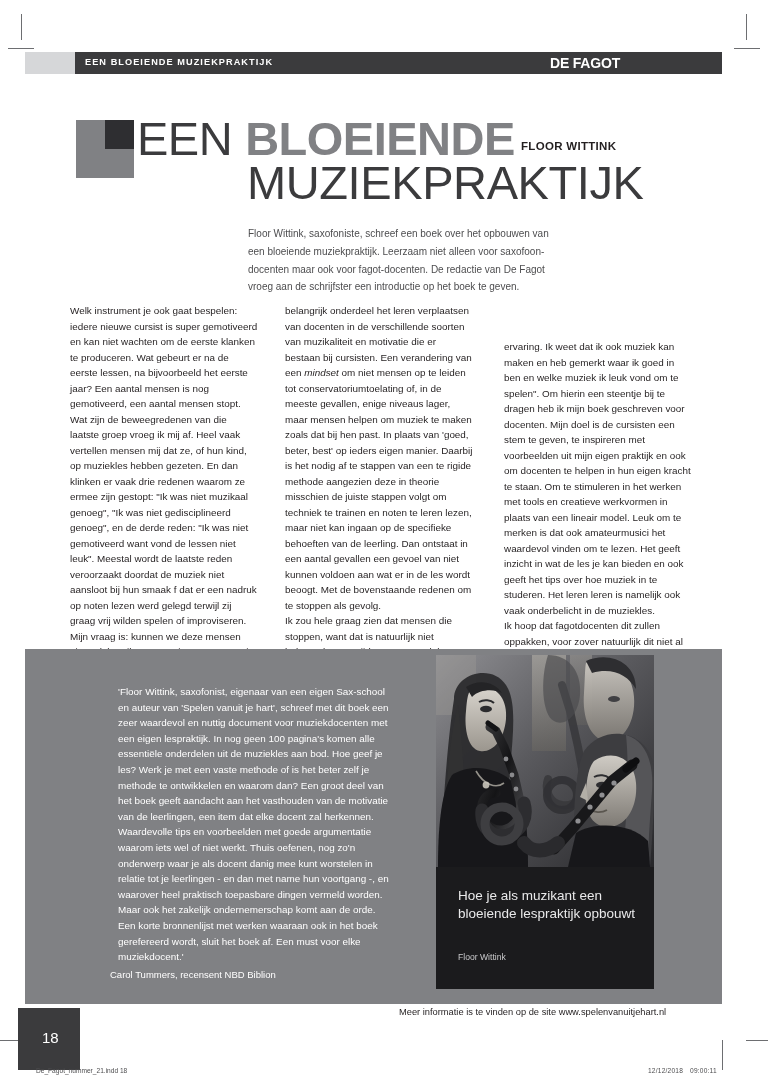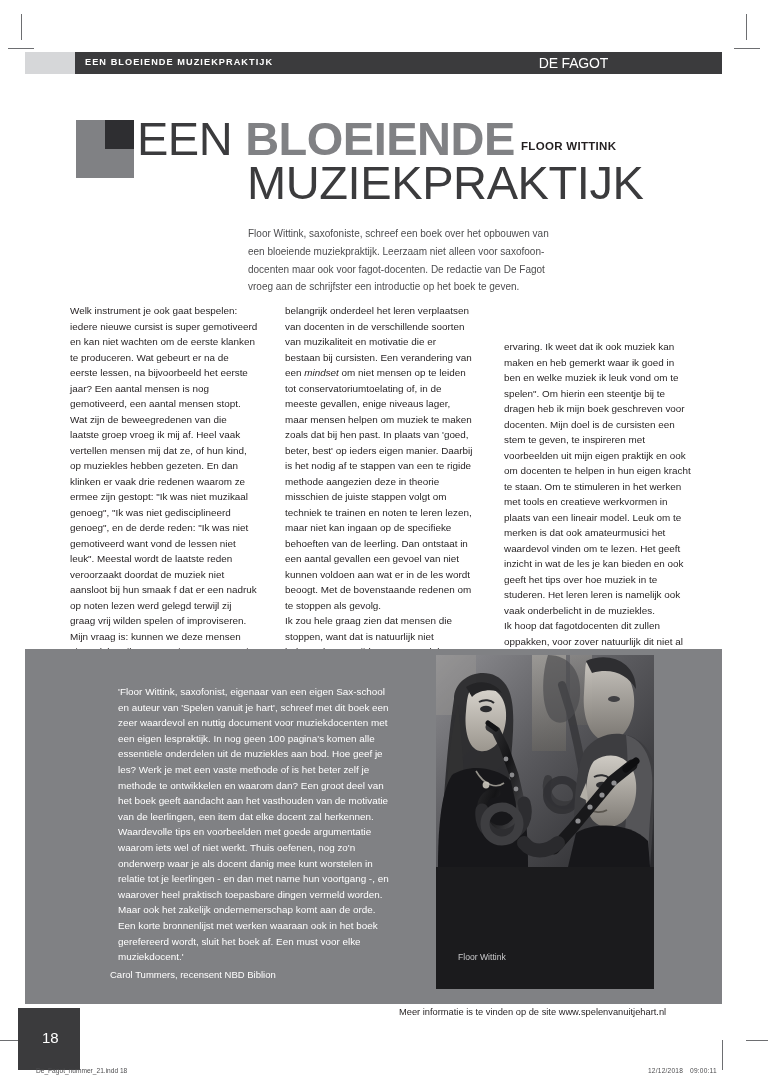--- a/index.html
+++ b/index.html
@@ -54,24 +54,24 @@
     position: absolute;
     left: 60px;
     top: 5px;
     font-size: 9.2px;
     letter-spacing: 1.05px;
     font-weight: bold;
     color: #ffffff;
   }
   .header-brand {
     position: absolute;
-    right: 16px;
+    right: 4px;
     top: 3px;
     font-size: 14px;
-    font-weight: normal;
+    font-weight: bold;
     letter-spacing: -0.2px;
     color: #ffffff;
   }
 
   
   .logo-mark {
     position: absolute;
     left: 76px;
     top: 120px;
     width: 58px;
@@ -390,20 +390,21 @@
       <path d="M200 106 L190 114" stroke="#0e0e10" stroke-width="7" stroke-linecap="round"></path>
       <path d="M122 188 C110 198, 96 198, 88 188" stroke="#2a2a2d" stroke-width="14" fill="none" stroke-linecap="round"></path>
       <circle cx="178" cy="128" r="2.6" fill="#8f8f92"></circle>
       <circle cx="166" cy="140" r="2.6" fill="#8f8f92"></circle>
       <circle cx="154" cy="152" r="2.6" fill="#8f8f92"></circle>
       <circle cx="142" cy="166" r="2.6" fill="#8f8f92"></circle>
 
       <rect x="0" y="0" width="218" height="212" fill="none"></rect>
     </svg>
   </div>
+  <div class="cover-title">Hoe je als muzikant een bloeiende lespraktijk opbouwt</div>
   <div class="cover-author">Floor Wittink</div>
 </div>
 
 <div class="more-info">Meer informatie is te vinden op de site www.spelenvanuitjehart.nl</div>
 <div class="folio-box"></div>
 <div class="folio-num">18</div>
 <div class="print-slug">De_Fagot_nummer_21.indd   18</div>
 <div class="print-stamp"><span>12/12/2018</span><span class="print-time">09:00:11</span></div>
 
 </body></html>

